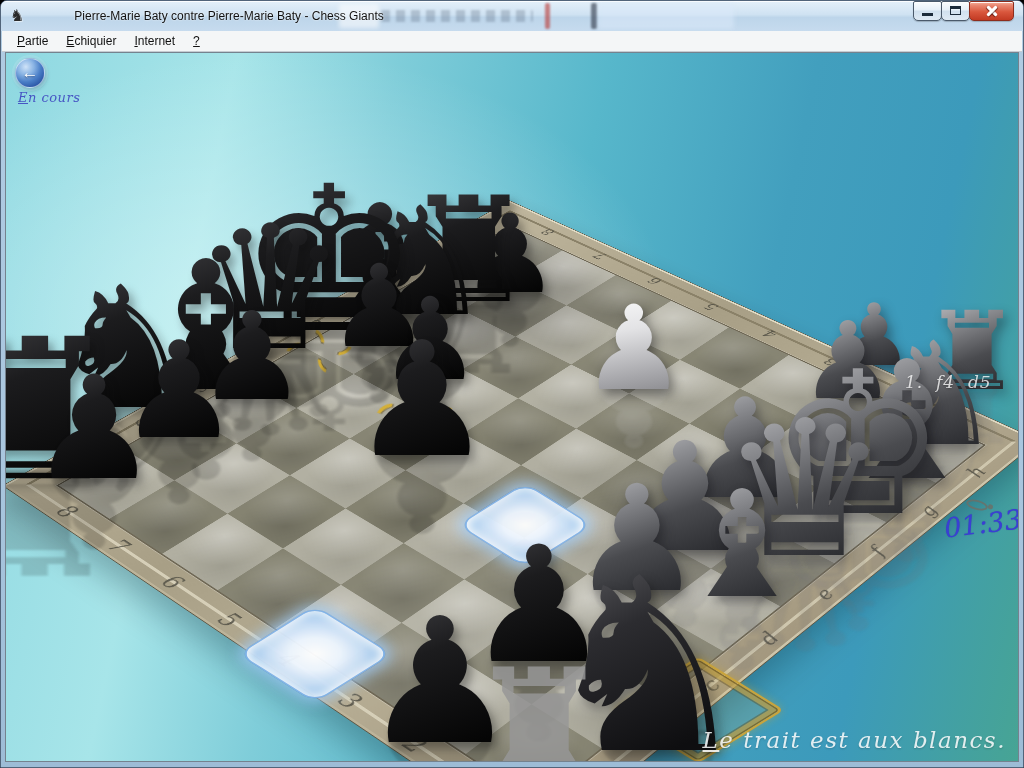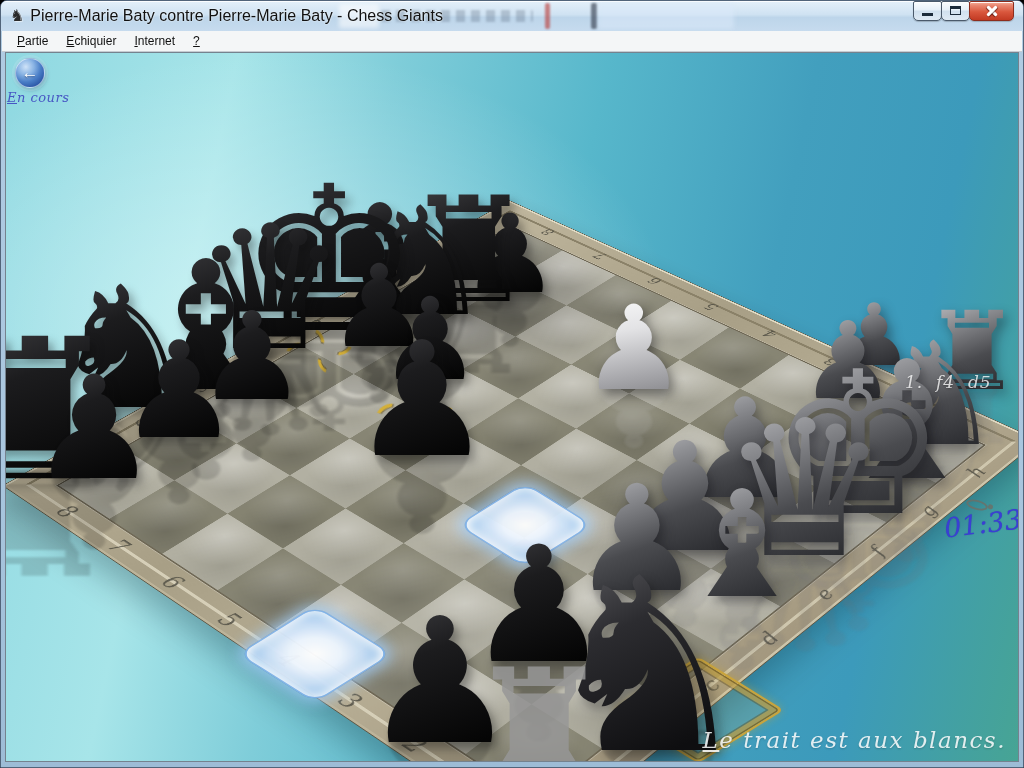--- a/index.html
+++ b/index.html
@@ -7,21 +7,21 @@
   *{box-sizing:border-box;}
 
   
   .window{position:absolute;inset:0;border-radius:7px 7px 0 0;overflow:hidden;
     border:1px solid #51647a;
     background:linear-gradient(180deg,#d8e9f7 0%,#c2d9ec 26px,#b4cfe5 30px,#b0cbe2 52px,#a9c6de 60%,#9dbcd6 100%);}
   .titlebar{position:absolute;left:0;top:0;right:0;height:30px;display:flex;align-items:center;
     background:linear-gradient(180deg,#e4f0fa 0%,#cfe2f2 45%,#bdd5ea 55%,#c6dbee 100%);
     box-shadow:inset 0 1px 0 rgba(255,255,255,.85);}
   .app-icon{font-size:16px;line-height:1;color:#2a2a2a;margin:0 6px 0 9px;text-shadow:1px 1px 1px rgba(255,255,255,.6);}
-  .title{font-size:16px;color:#111;text-shadow:0 0 2px #fff;white-space:nowrap;z-index:3;}
+  .title{font-size:12px;color:#111;text-shadow:0 0 2px #fff;white-space:nowrap;z-index:3;margin-left:44px;}
   .smudge{position:absolute;border-radius:2px;pointer-events:none;}
   .s1{left:338px;top:3px;width:40px;height:24px;background:rgba(255,255,255,.55);filter:blur(2px);}
   .s2{left:380px;top:9px;width:152px;height:12px;opacity:.5;filter:blur(1px);
       background:repeating-linear-gradient(90deg,rgba(70,85,105,.5) 0 9px,transparent 9px 15px);}
   .s3{left:544px;top:2px;width:5px;height:26px;background:rgba(185,55,50,.6);filter:blur(1px);}
   .s4{left:590px;top:2px;width:6px;height:26px;background:rgba(55,65,80,.65);filter:blur(1px);}
   .s5{left:597px;top:2px;width:136px;height:26px;background:rgba(218,234,249,.55);filter:blur(2px);}
   .winbtns{position:absolute;right:9px;top:0;display:flex;z-index:5;}
   .wbtn{width:29px;height:20px;margin-left:-1px;position:relative;cursor:default;
     border:1px solid #4b5a6b;border-radius:2px 2px 5px 5px;
@@ -109,21 +109,21 @@
   .refl.black{color:#111;}.refl.dark{color:#16161a;}.refl.silver{color:#6d6d72;opacity:.13;}
   .refl.white{color:#cfcfcf;opacity:.13;}
 
   
   .backbtn{position:absolute;left:9px;top:5px;width:30px;height:30px;border-radius:50%;z-index:700;
     background:radial-gradient(circle at 35% 28%,#cfe3f8 0%,#8ab4e4 30%,#4a7ec7 55%,#2a55a5 80%,#1d3f85 100%);
     border:1px solid rgba(255,255,255,.55);box-shadow:0 0 0 3px rgba(200,230,245,.25),1px 2px 4px rgba(0,40,70,.35);
     display:flex;align-items:center;justify-content:center;cursor:pointer;}
   .backbtn .arrow{color:#fff;font-size:17px;font-weight:bold;line-height:1;margin-top:-2px;
     text-shadow:0 1px 2px rgba(0,20,60,.6);}
-  .encours{position:absolute;left:1px;top:37px;z-index:700;font-family:"DejaVu Serif",serif;
+  .encours{position:absolute;left:12px;top:37px;z-index:700;font-family:"DejaVu Serif",serif;
     font-style:italic;font-size:13px;color:var(--accent,#4756c4);letter-spacing:.5px;}
   .movelist{position:absolute;left:899px;top:319px;z-index:500;font-family:"DejaVu Serif",serif;
     font-style:italic;font-size:17px;color:rgba(255,255,255,.78);white-space:pre;letter-spacing:1px;
     text-shadow:0 1px 2px rgba(0,0,0,.25);}
   .watch{position:absolute;left:960px;top:447px;width:22px;height:10px;border:2px solid #6f6f66;
     border-radius:50%;transform:rotate(14deg);z-index:500;opacity:.8;}
   .watch::after{content:'';position:absolute;right:-7px;top:-1px;width:5px;height:5px;background:#6f6f66;border-radius:50%;}
   .timer{position:absolute;left:938px;top:455px;z-index:500;font-family:"DejaVu Serif",serif;
     font-style:italic;font-size:27px;color:var(--timer,#3a3fd4);transform:rotate(-7deg);
     text-shadow:0 0 1px rgba(40,40,120,.4);}

